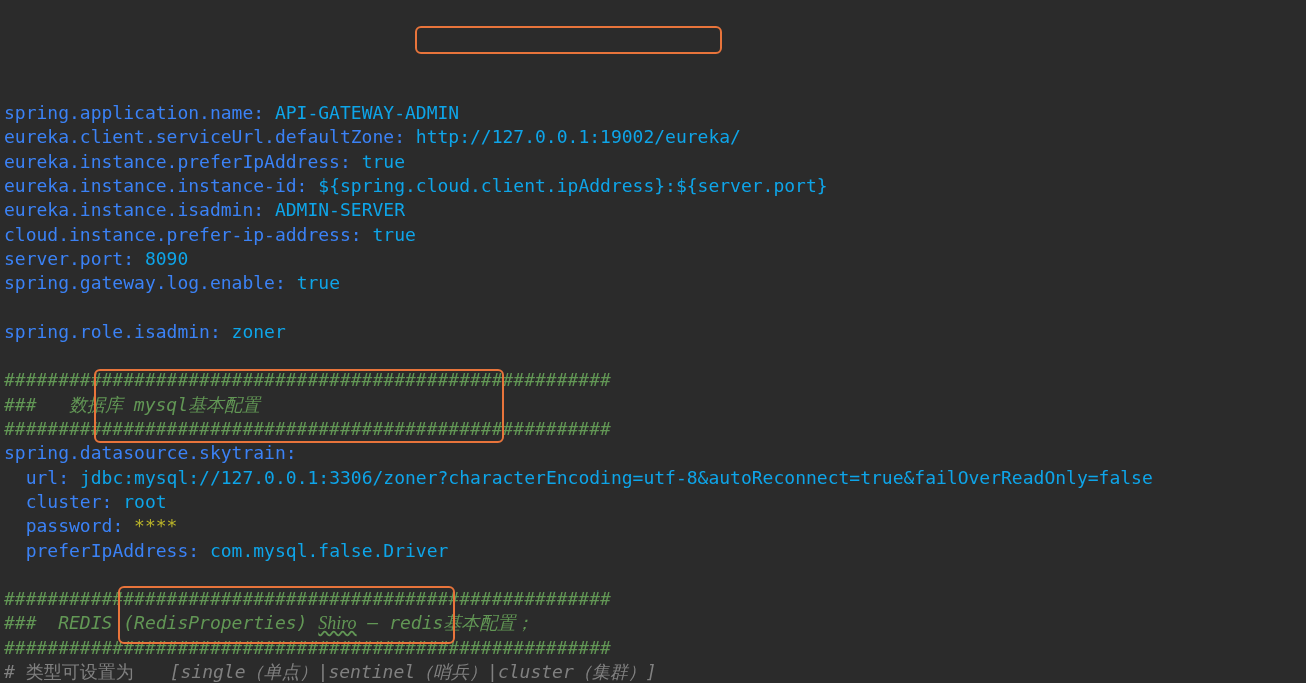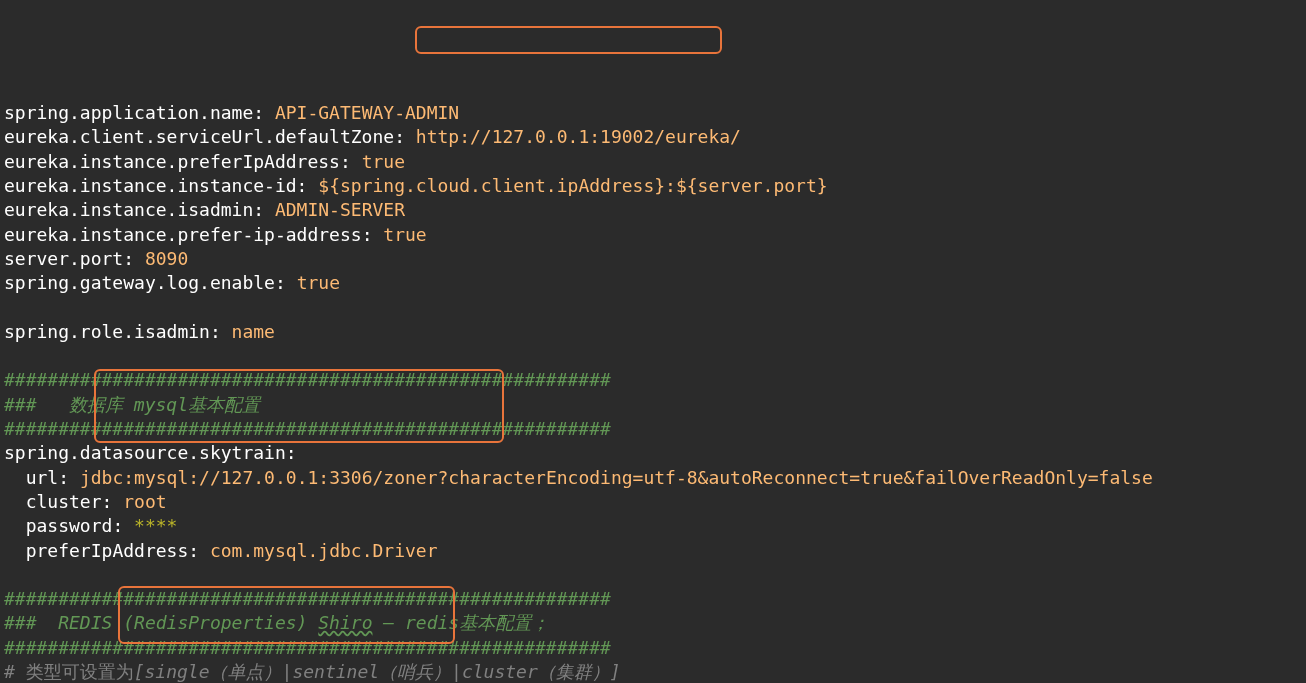--- a/index.html
+++ b/index.html
@@ -13,61 +13,61 @@
     font-size: 18px;
     line-height: 1.35;
     color: #a9b7c6;
     padding: 4px 4px;
     white-space: pre;
     overflow: hidden;
     position: relative;
     width: 1306px;
     height: 683px;
   }
-  .key { color: #ffffff; }
-  .val { color: #fdba74; }
+  .key { color: #3b82f6; }
+  .val { color: #0ea5e9; }
   .comment { color: #808080; }
   .comment-green { color: #629755; font-style: italic; }
-  .italic { font-style: italic; }
+  .italic { font-style: italic; margin-left: 36px; }
   .yellow { color: #bbb529; }
-  .underline { text-decoration: underline; text-decoration-color: #629755; text-decoration-style: wavy; }
+  .underline { text-decoration: underline; text-decoration-color: #629755; text-decoration-style: wavy; font-family: Liberation Serif, serif; }
   .highlight-box {
     position: absolute;
     border: 2px solid #e8743b;
     border-radius: 6px;
     pointer-events: none;
   }
   .box1 { top: 26px; left: 415px; width: 307px; height: 28px; }
   .box2 { top: 369px; left: 94px; width: 410px; height: 74px; }
   .box3 { top: 586px; left: 118px; width: 337px; height: 58px; }
 </style>
 </head>
 <body>
 
 
 
 <div><span class="key">spring.application.name</span><span class="key">: </span><span class="val">API-GATEWAY-ADMIN</span>
 <span class="key">eureka.client.serviceUrl.defaultZone</span><span class="key">: </span><span class="val">http://127.0.0.1:19002</span><span class="val">/eureka/</span>
 <span class="key">eureka.instance.preferIpAddress</span><span class="key">: </span><span class="val">true</span>
 <span class="key">eureka.instance.instance-id</span><span class="key">: </span><span class="val">${spring.cloud.client.ipAddress}:${server.port}</span>
 <span class="key">eureka.instance.isadmin</span><span class="key">: </span><span class="val">ADMIN-SERVER</span>
-<span class="key">eureka.instance.prefer-ip-address</span><span class="key">: </span><span class="val">true</span>
+<span class="key">cloud.instance.prefer-ip-address</span><span class="key">: </span><span class="val">true</span>
 <span class="key">server.port</span><span class="key">: </span><span class="val">8090</span>
 <span class="key">spring.gateway.log.enable</span><span class="key">: </span><span class="val">true</span>
 
-<span class="key">spring.role.isadmin</span><span class="key">: </span><span class="val">name</span>
+<span class="key">spring.role.isadmin</span><span class="key">: </span><span class="val">zoner</span>
 
 <span class="comment-green">########################################################</span>
 <span class="comment-green">###   数据库 mysql基本配置</span>
 <span class="comment-green">########################################################</span>
 <span class="key">spring.datasource.skytrain</span><span class="key">:</span>
   <span class="key">url</span><span class="key">: </span><span class="val">jdbc:mysql://127.0.0.1:3306/zoner</span><span class="val">?characterEncoding=utf-8&amp;autoReconnect=true&amp;failOverReadOnly=false</span>
   <span class="key">cluster</span><span class="key">: </span><span class="val">root</span>
   <span class="key">password</span><span class="key">: </span><span class="yellow">****</span>
-  <span class="key">preferIpAddress</span><span class="key">: </span><span class="val">com.mysql.jdbc.Driver</span>
+  <span class="key">preferIpAddress</span><span class="key">: </span><span class="val">com.mysql.false.Driver</span>
 
 <span class="comment-green">########################################################</span>
 <span class="comment-green"><span>###  REDIS (RedisProperties) </span><span class="underline">Shiro</span><span> – redis基本配置；</span></span>
 <span class="comment-green">########################################################</span>
 <span class="comment"><span># 类型可设置为</span><span class="italic">[single（单点）|sentinel（哨兵）|cluster（集群）]</span></span>
 
 
 
 </div>
 

